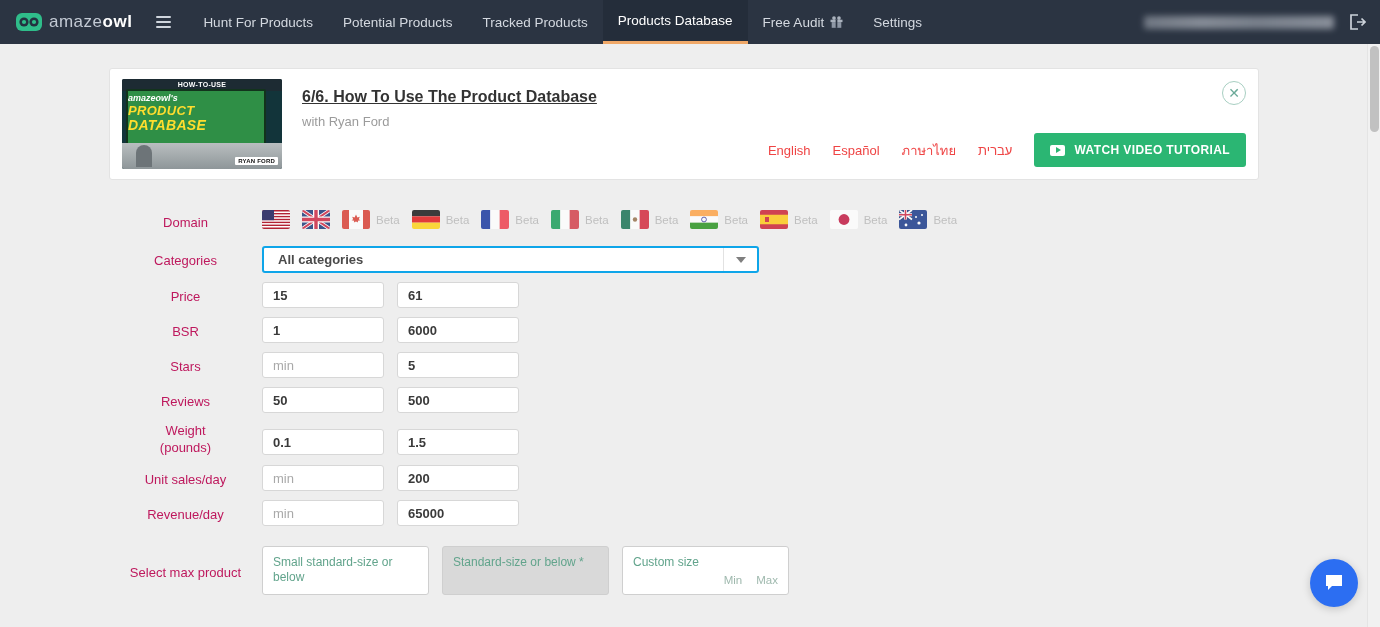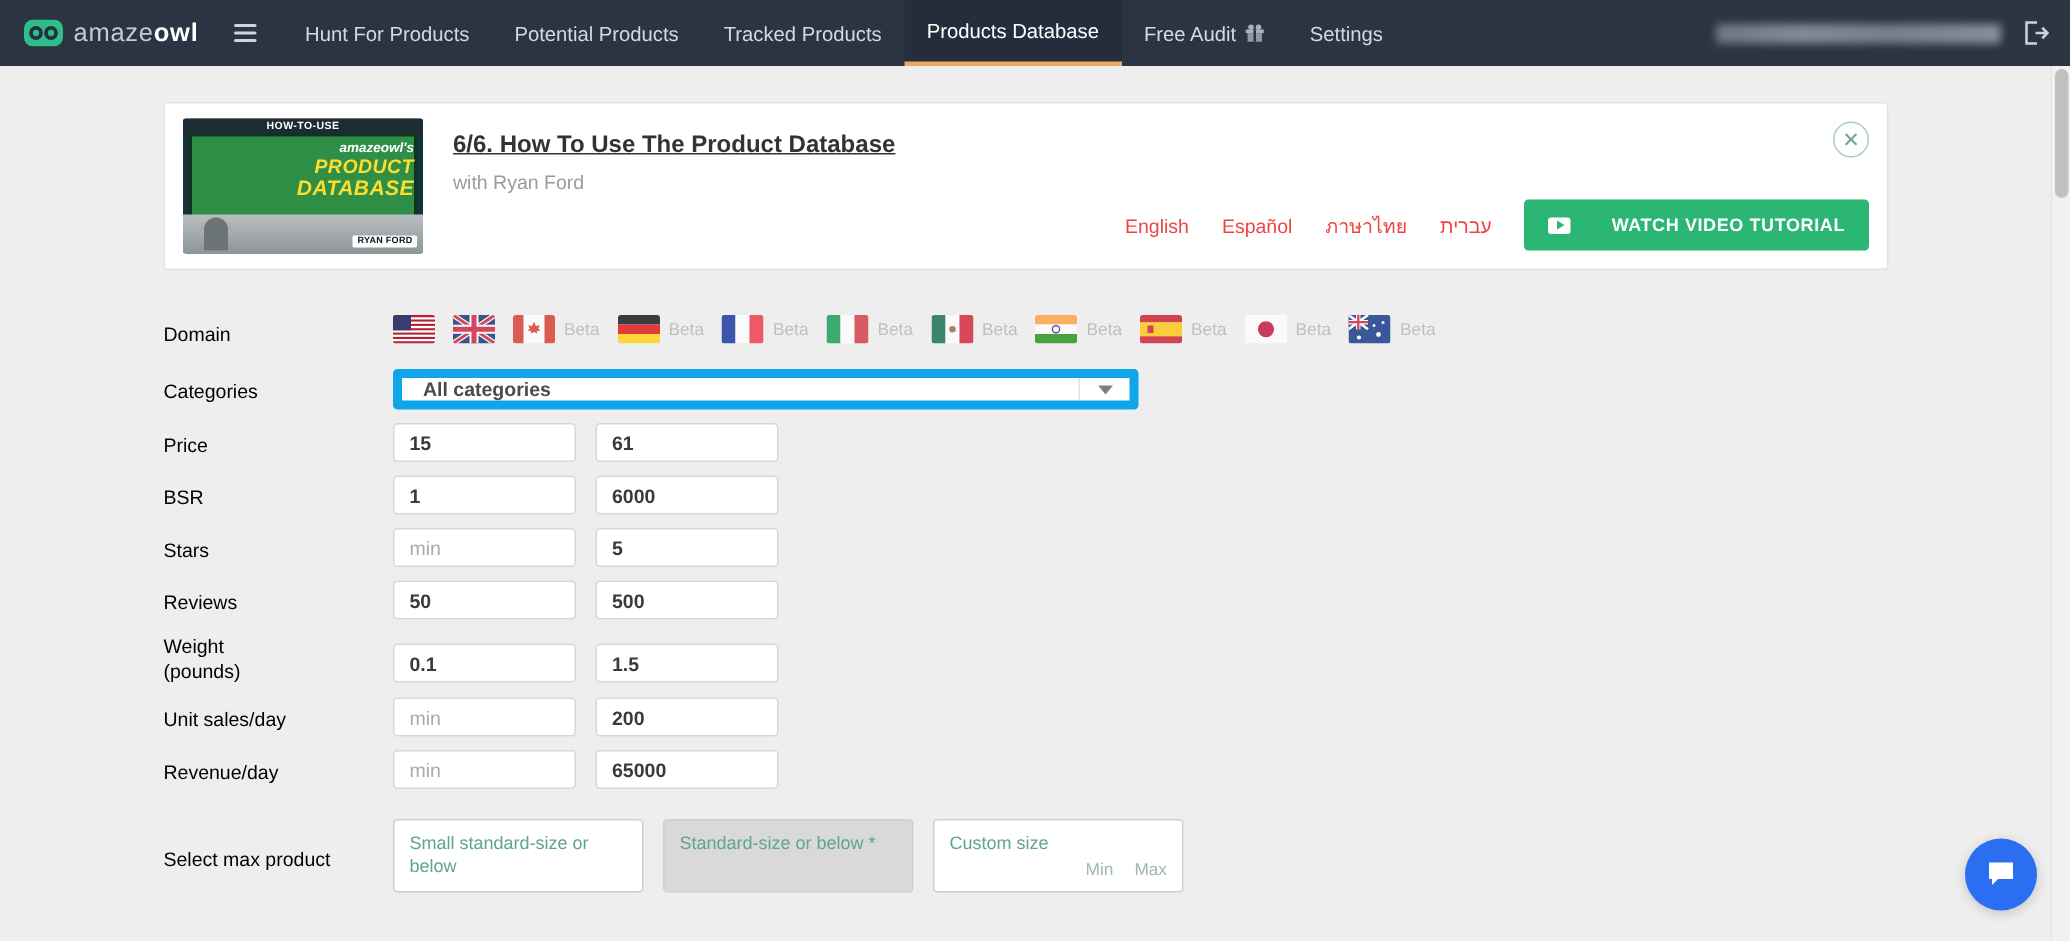--- a/index.html
+++ b/index.html
@@ -85,23 +85,23 @@
     width: 160px; height: 90px; flex: 0 0 160px;
     border-radius: 2px; overflow: hidden; position: relative;
     background: #12343a;
   }
   .thumb .t-top {
     position:absolute; top:0; left:0; right:0; height: 12px;
     background:#1d2b33;
     display:flex; align-items:center; justify-content:center;
   }
   .thumb .t-green {
-    position: absolute; top: 10px; left: 4px; right: 4px; height: 62px;
+    position: absolute; top: 10px; left: 4px; right: 16px; height: 62px;
     background: #2f8f46; border: 2px solid #12331c; border-radius: 2px;
-    text-align: right; padding-top: 2px;
+    text-align: left; padding-top: 2px;
   }
   .thumb .t-l1 { font-size: 9px; color: #fff; font-weight: 700; font-style: italic; line-height: 11px;}
   .thumb .t-l2 { font-size: 13px; color: #ffdd2e; font-weight: 700; font-style: italic; line-height: 14px; letter-spacing: .3px;}
   .thumb .t-l3 { font-size: 14px; color: #ffdd2e; font-weight: 700; font-style: italic; line-height: 15px; letter-spacing: .3px;}
   .thumb .t-person {
     position: absolute; bottom: 0; left: 0; width: 100%; height: 26px;
     background: linear-gradient(180deg,#b9bec0,#8e9699);
   }
   .thumb .t-head {
     position:absolute; bottom: 2px; left: 14px; width: 16px; height: 22px;
@@ -128,57 +128,57 @@
     display:flex; align-items:center; justify-content:center;
     font-size: 14px; cursor:pointer; line-height:1;
   }
   .banner-actions {
     position: absolute; right: 0; bottom: 2px;
     display: flex; align-items: center; gap: 22px;
   }
   .lang { color: #ef4444; font-size: 13px; cursor: pointer; }
   .watch-btn {
     background: #2bb673; color:#fff; border: none; border-radius: 3px;
-    height: 34px; padding: 0 16px; display:flex; align-items:center; gap:27px;
+    height: 34px; padding: 0 16px; display:flex; align-items:center; gap:9px;
     font-size: 12px; font-weight: 700; letter-spacing: .4px; cursor:pointer;
     font-family: "Liberation Sans", sans-serif;
   }
   .play-box {
     width: 15px; height: 11px; background:#fff; border-radius:2px;
     display:inline-flex; align-items:center; justify-content:center;
   }
   .play-tri {
     width:0; height:0; border-left: 5px solid #2bb673;
     border-top: 3.5px solid transparent; border-bottom: 3.5px solid transparent;
     margin-left:1px;
   }
 
   
   .form { width: 1150px; margin: 28px auto 0; }
   .row { display: flex; align-items: flex-start; margin-bottom: 9px; }
   .lbl {
-    width: 153px; flex: 0 0 153px; text-align: left;
-    padding-right: 0; color: #000000; font-size: 13px;
+    width: 153px; flex: 0 0 153px; text-align: center;
+    padding-right: 0; color: #be185d; font-size: 13px;
     line-height: 17px; padding-top: 6px;
   }
   .lbl.two { padding-top: 0; }
   .fields { flex: 1; display: flex; align-items: flex-end; }
 
   .flagrow { display: flex; flex-wrap: wrap; max-width: 760px; padding-top: 2px; }
   .flagitem {
     display: flex; align-items: center; gap: 6px;
     margin: 0 12px 8px 0; cursor: pointer; opacity: .75;
   }
   .flagitem.sel { opacity: 1; }
   .flag { width: 28px; height: 19px; border-radius: 2px; display:block; flex:0 0 28px;}
   .beta { font-size: 11.5px; color: #b0b0b0; }
 
   .select {
     width: 497px; height: 27px; background: #fff;
-    border: 6px solid #0ea5e9; border-radius: 3px;
+    border: 2px solid #0ea5e9; border-radius: 3px;
     display: flex; align-items: center; cursor: pointer;
   }
   .select .val { flex: 1; padding-left: 14px; font-size: 13px; font-weight: 700; color: #4a4a4a; }
   .select .div { width: 1px; height: 100%; background: #e2e2e2; }
   .select .car {
     width: 33px; display:flex; align-items:center; justify-content:center;
   }
   .caret { width:0;height:0;border-left:5px solid transparent;border-right:5px solid transparent;border-top:6px solid #7f7f7f; }
 
   .inp {

